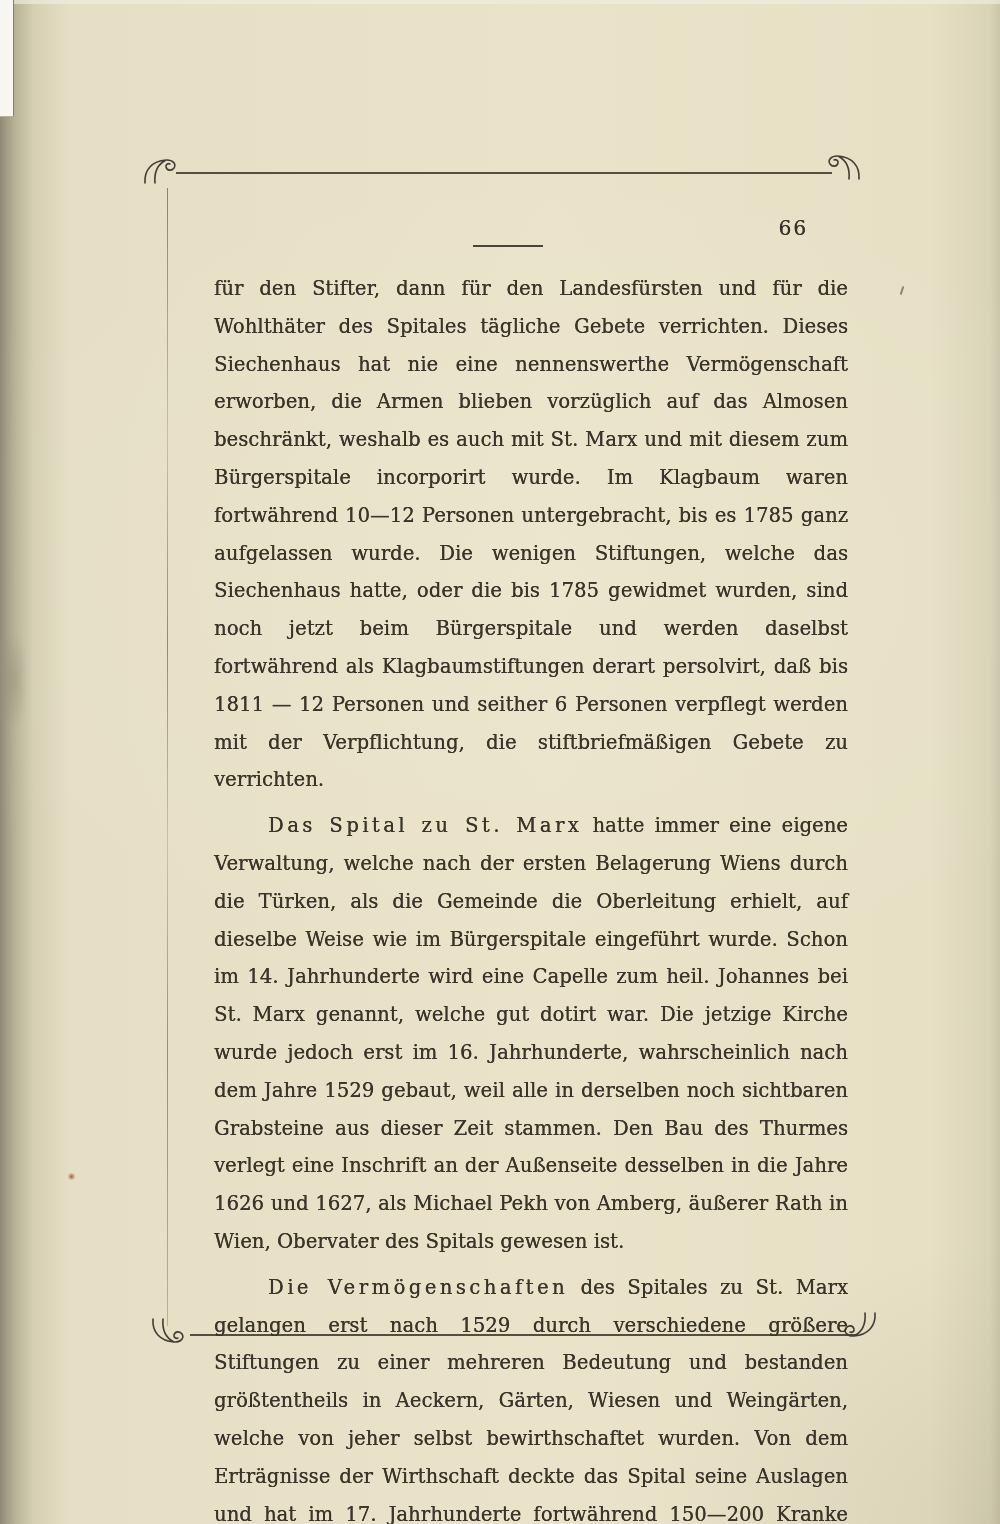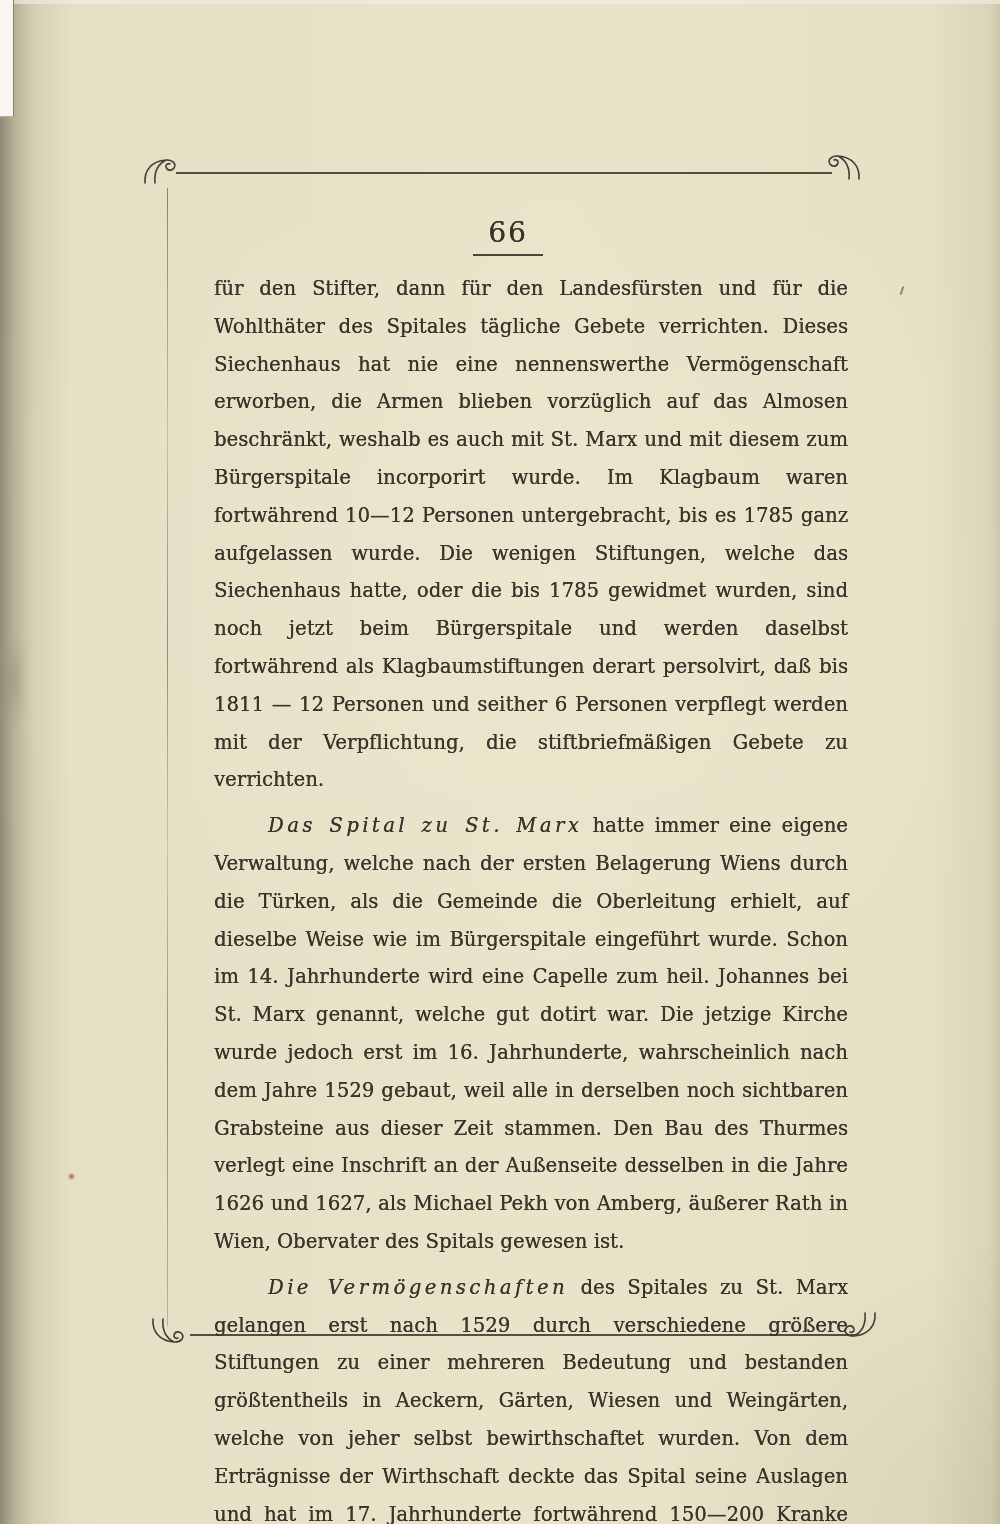--- a/index.html
+++ b/index.html
@@ -49,39 +49,40 @@
   .fl-tr { left: 826px; top: 152px; transform: scaleX(-1); }
   .fl-bl { left: 150px; top: 1314px; transform: scaleY(-1); }
   .fl-br { left: 842px; top: 1308px; transform: scale(-1,-1); }
 
   
   .page-number-wrap {
     position: absolute; left: 208px; top: 216px; width: 600px;
     text-align: center;
   }
   .page-number {
-    font-size: 28px; letter-spacing: 2px; color: #38322a;
+    font-size: 20px; letter-spacing: 2px; color: #38322a;
     text-shadow: 0.3px 0 0 currentColor;
+    text-align: right;
   }
   .page-number-rule {
     width: 70px; height: 2px; margin: 5px auto 0;
     background: rgba(56,50,42,0.9);
   }
 
   
   .text-block {
     position: absolute; left: 206px; top: 262px; width: 650px;
     font-size: 19.5px; line-height: 37.8px;
     text-align: justify;
     text-shadow: 0.25px 0 0 currentColor; 
     letter-spacing: 0.1px;
   }
   .paragraph { margin: 8px; }
   .paragraph.indent { text-indent: 54px; }
-  .paragraph .lead { letter-spacing: 3.5px; font-style: italic; }
+  .paragraph .lead { letter-spacing: 3.5px; }
 
   
   .age-spot-red {
     position: absolute; left: 67px; top: 1173px; width: 9px; height: 7px;
     border-radius: 50%;
     background: radial-gradient(circle, rgba(162,62,42,0.8), rgba(162,62,42,0) 72%);
   }
   .smudge {
     position: absolute; left: 0px; top: 620px; width: 30px; height: 120px;
     background: radial-gradient(closest-side, rgba(92,90,70,0.20), rgba(92,90,70,0) 80%);

